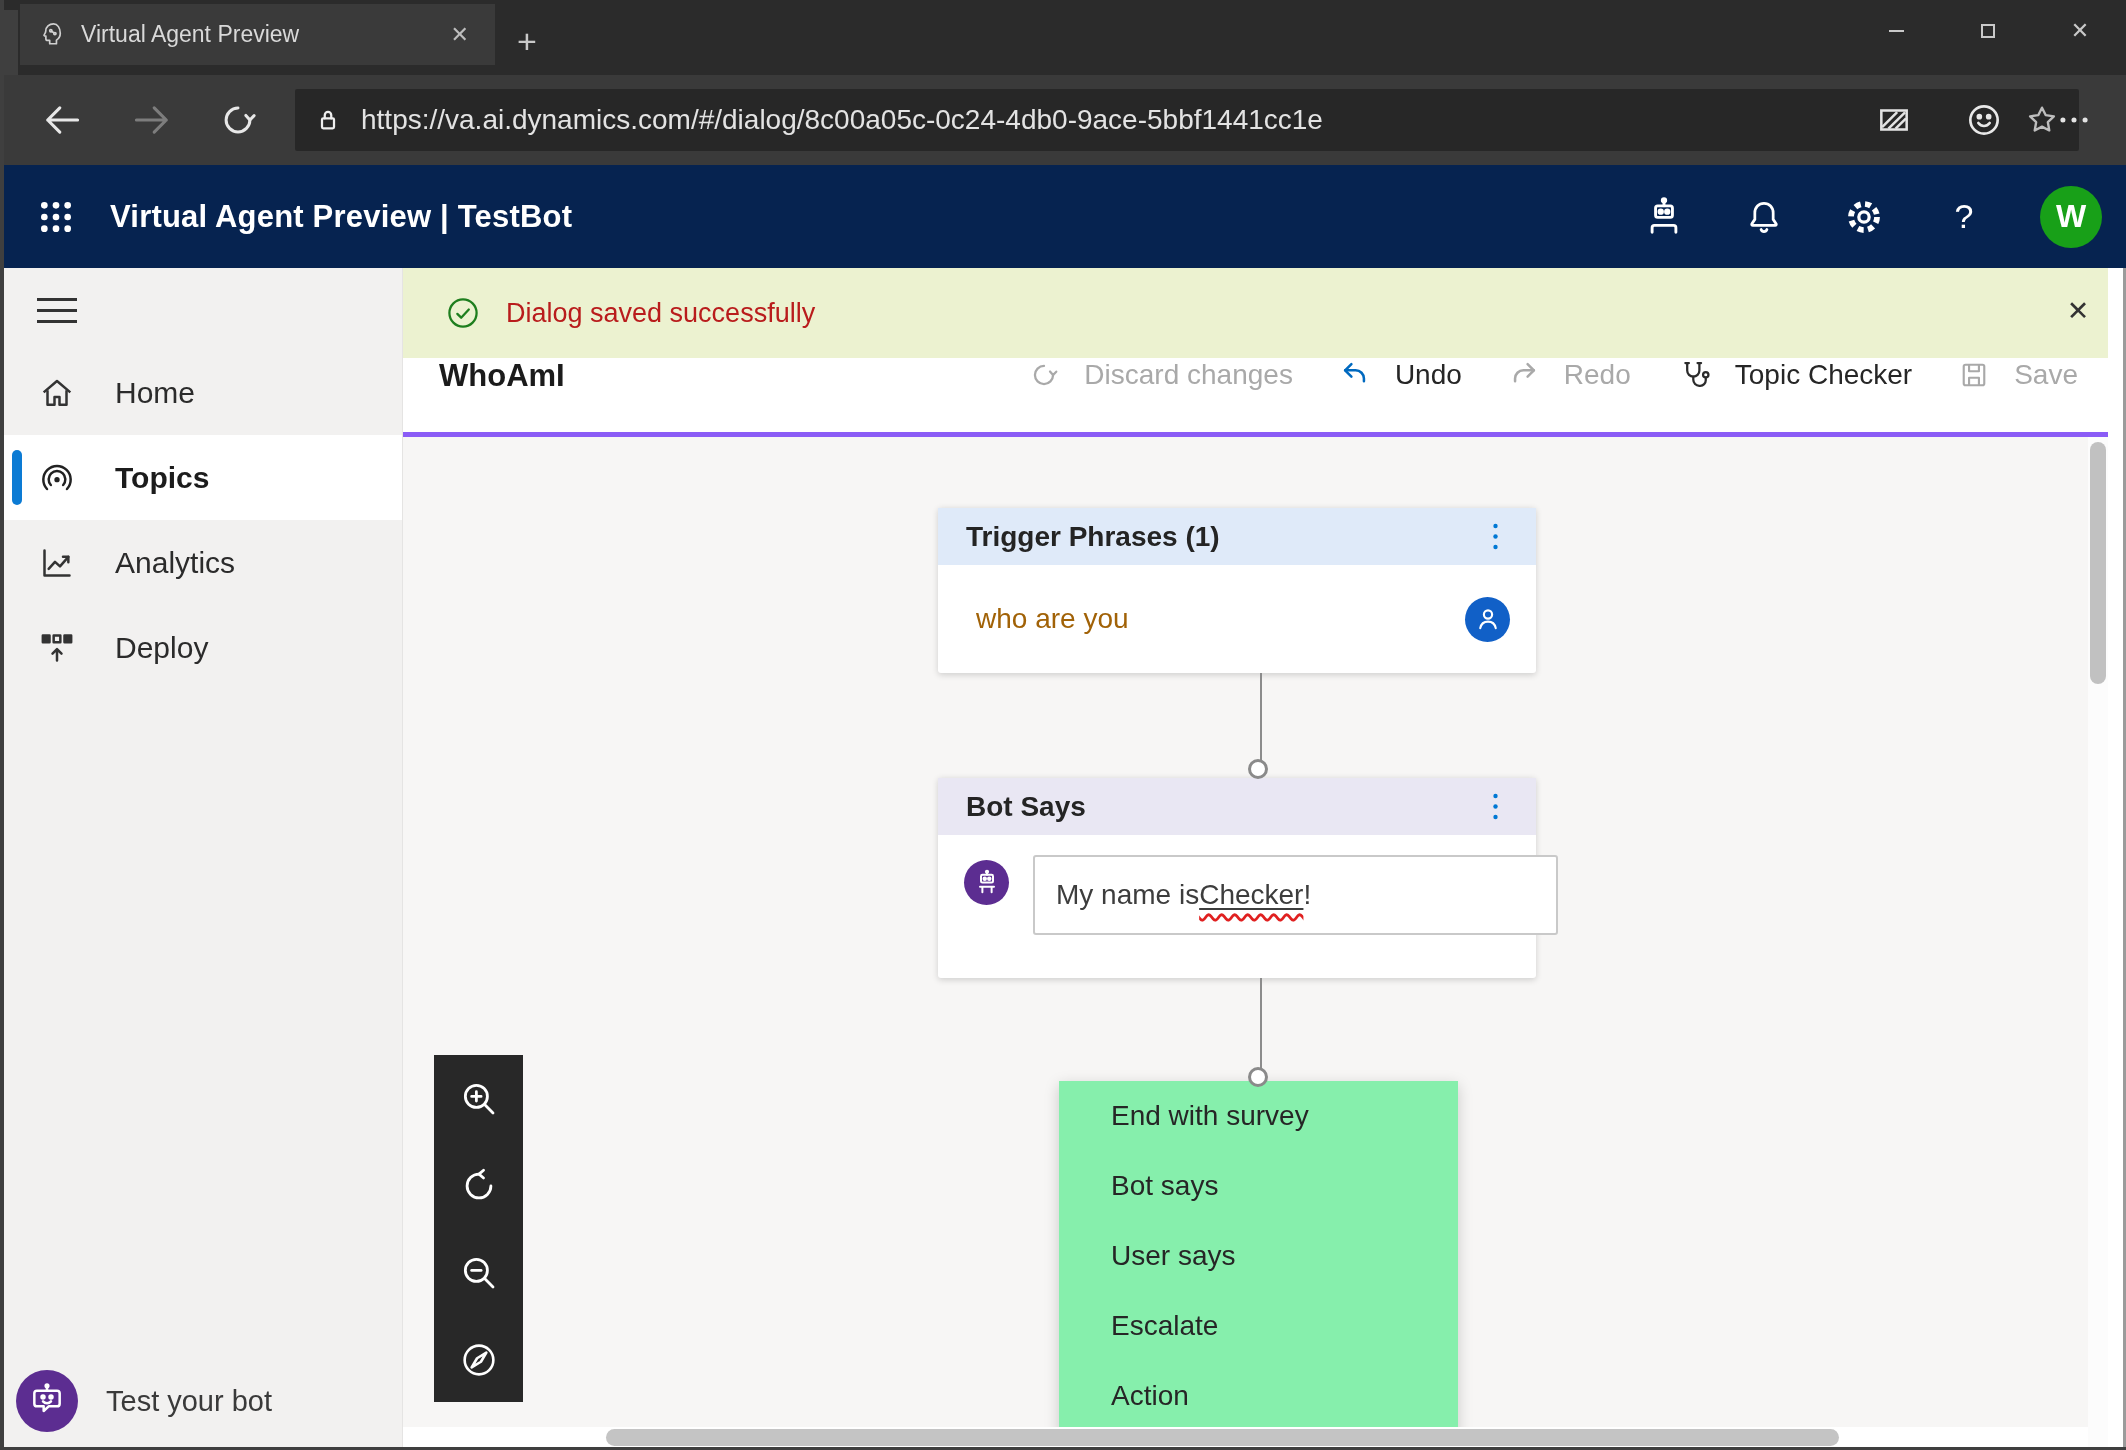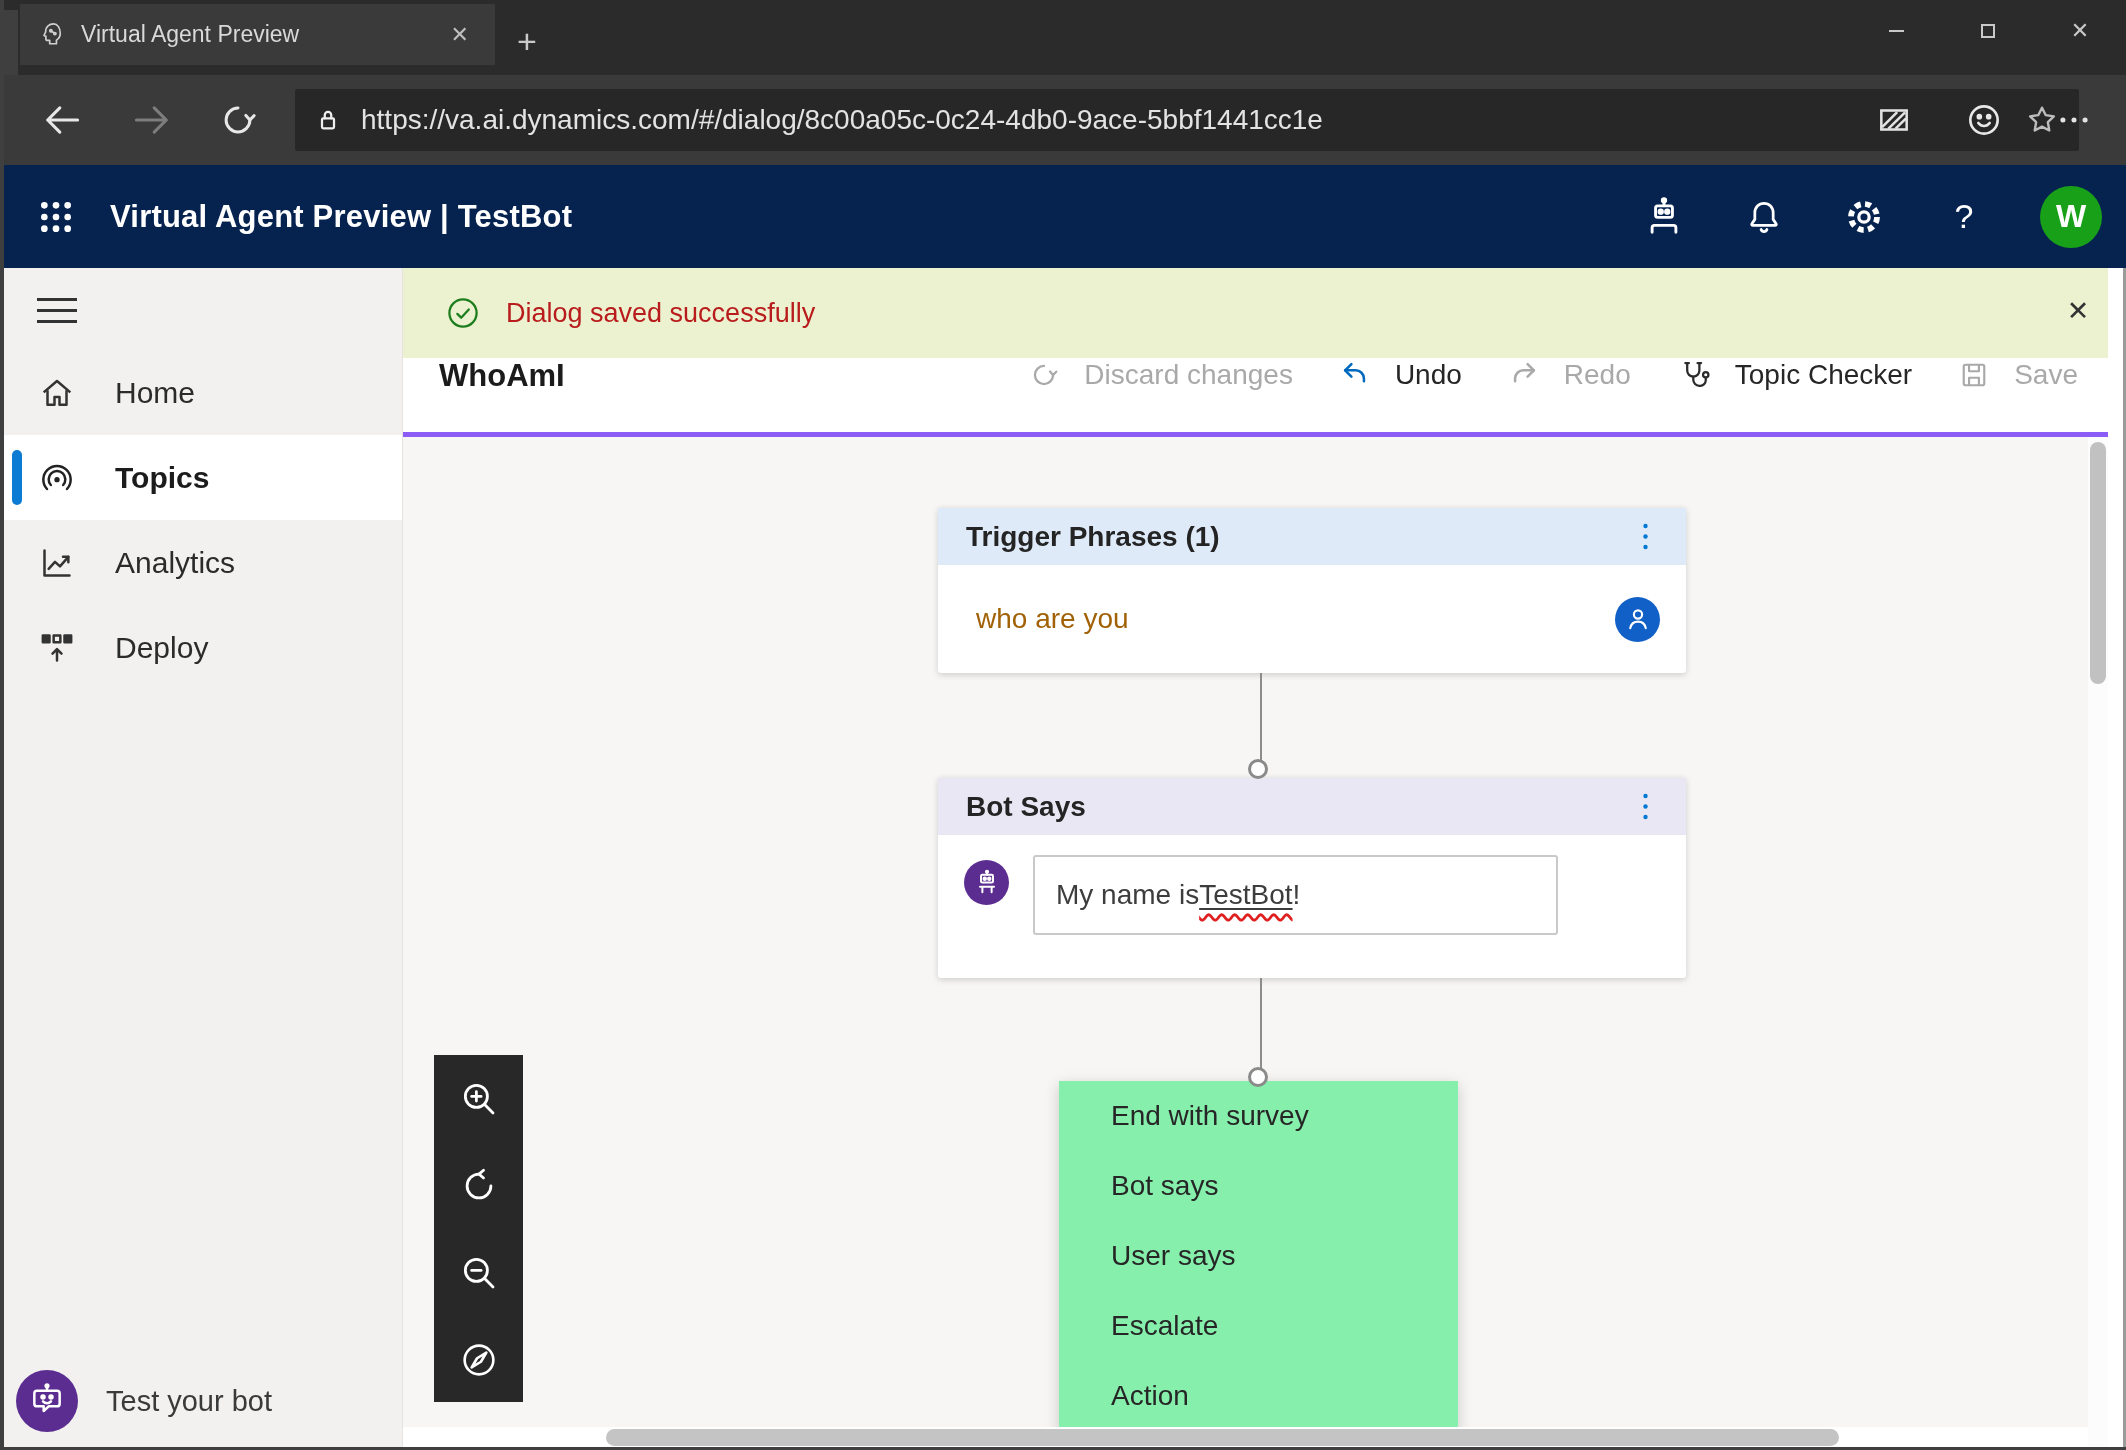--- a/index.html
+++ b/index.html
@@ -65,21 +65,21 @@
   .topicbar { position:relative; height:79px; background:#fff; display:flex; align-items:flex-start;
     border-bottom:5px solid #8b5cf6; }
   .topic-title { font-size:31px; font-weight:bold; color:#1b1b1b; margin-left:36px; }
   .tb-actions { margin-left:auto; display:flex; align-items:center; gap:46px; margin-right:48px; }
   .tb-btn { display:flex; align-items:center; gap:24px; font-size:28px; }
   .tb-btn.disabled { color:#a9a9a9; }
   .tb-btn.enabled { color:#262626; }
 
   
   .canvas { position:relative; height:1012px; background:#f7f6f5; overflow:hidden; }
-  .node { position:absolute; left:535px; width:748px; background:#fff; border-radius:3px;
+  .node { position:absolute; left:535px; width:598px; background:#fff; border-radius:3px;
     box-shadow:0 1.5px 6px rgba(0,0,0,.16); }
   .node-hd { height:57px; display:flex; align-items:center; padding:0 24px 0 28px; }
   .node-hd .t { font-size:28px; font-weight:600; color:#242424; flex:1; }
   .trigger-node { top:71px; }
   .trigger-node .node-hd { background:#dfeaf9; }
   .bot-node { top:341px; }
   .bot-node .node-hd { background:#e9e7f3; }
   .trigger-body { position:relative; height:108px; display:flex; align-items:center; }
   .phrase { font-size:28px; color:#a16207; margin-left:38px; flex:1; }
   .badge { width:45px; height:45px; border-radius:50%; display:flex; align-items:center; justify-content:center; }
@@ -403,21 +403,21 @@
                 <circle cx="12" cy="3" r=".9" fill="#fff"></circle>
                   <path d="M12 4v1.4"></path>
                 <rect x="7.2" y="5.4" width="9.6" height="6.2" rx="1.1"></rect>
                 <circle cx="10.2" cy="8.5" r="1" fill="#fff"></circle>
                   <circle cx="13.8" cy="8.5" r="1" fill="#fff"></circle>
                 <path d="M6.4 15h11.2M8.3 15v4.3M15.7 15v4.3"></path>
                 </svg>
             </span>
             <div class="msg-box">
               <span>My name is </span>
-                <span class="u-solid"><span class="u-wavy">TestBot</span></span>
+                <span class="u-solid"><span class="u-wavy">Checker</span></span>
                 <span>!</span>
             </div>
           </div>
         </div>
 
         <div class="connector-line line2"></div>
         <div class="connector-circle circ2"></div>
 
         <div class="addmenu">
           <div class="mi">End with survey</div>

